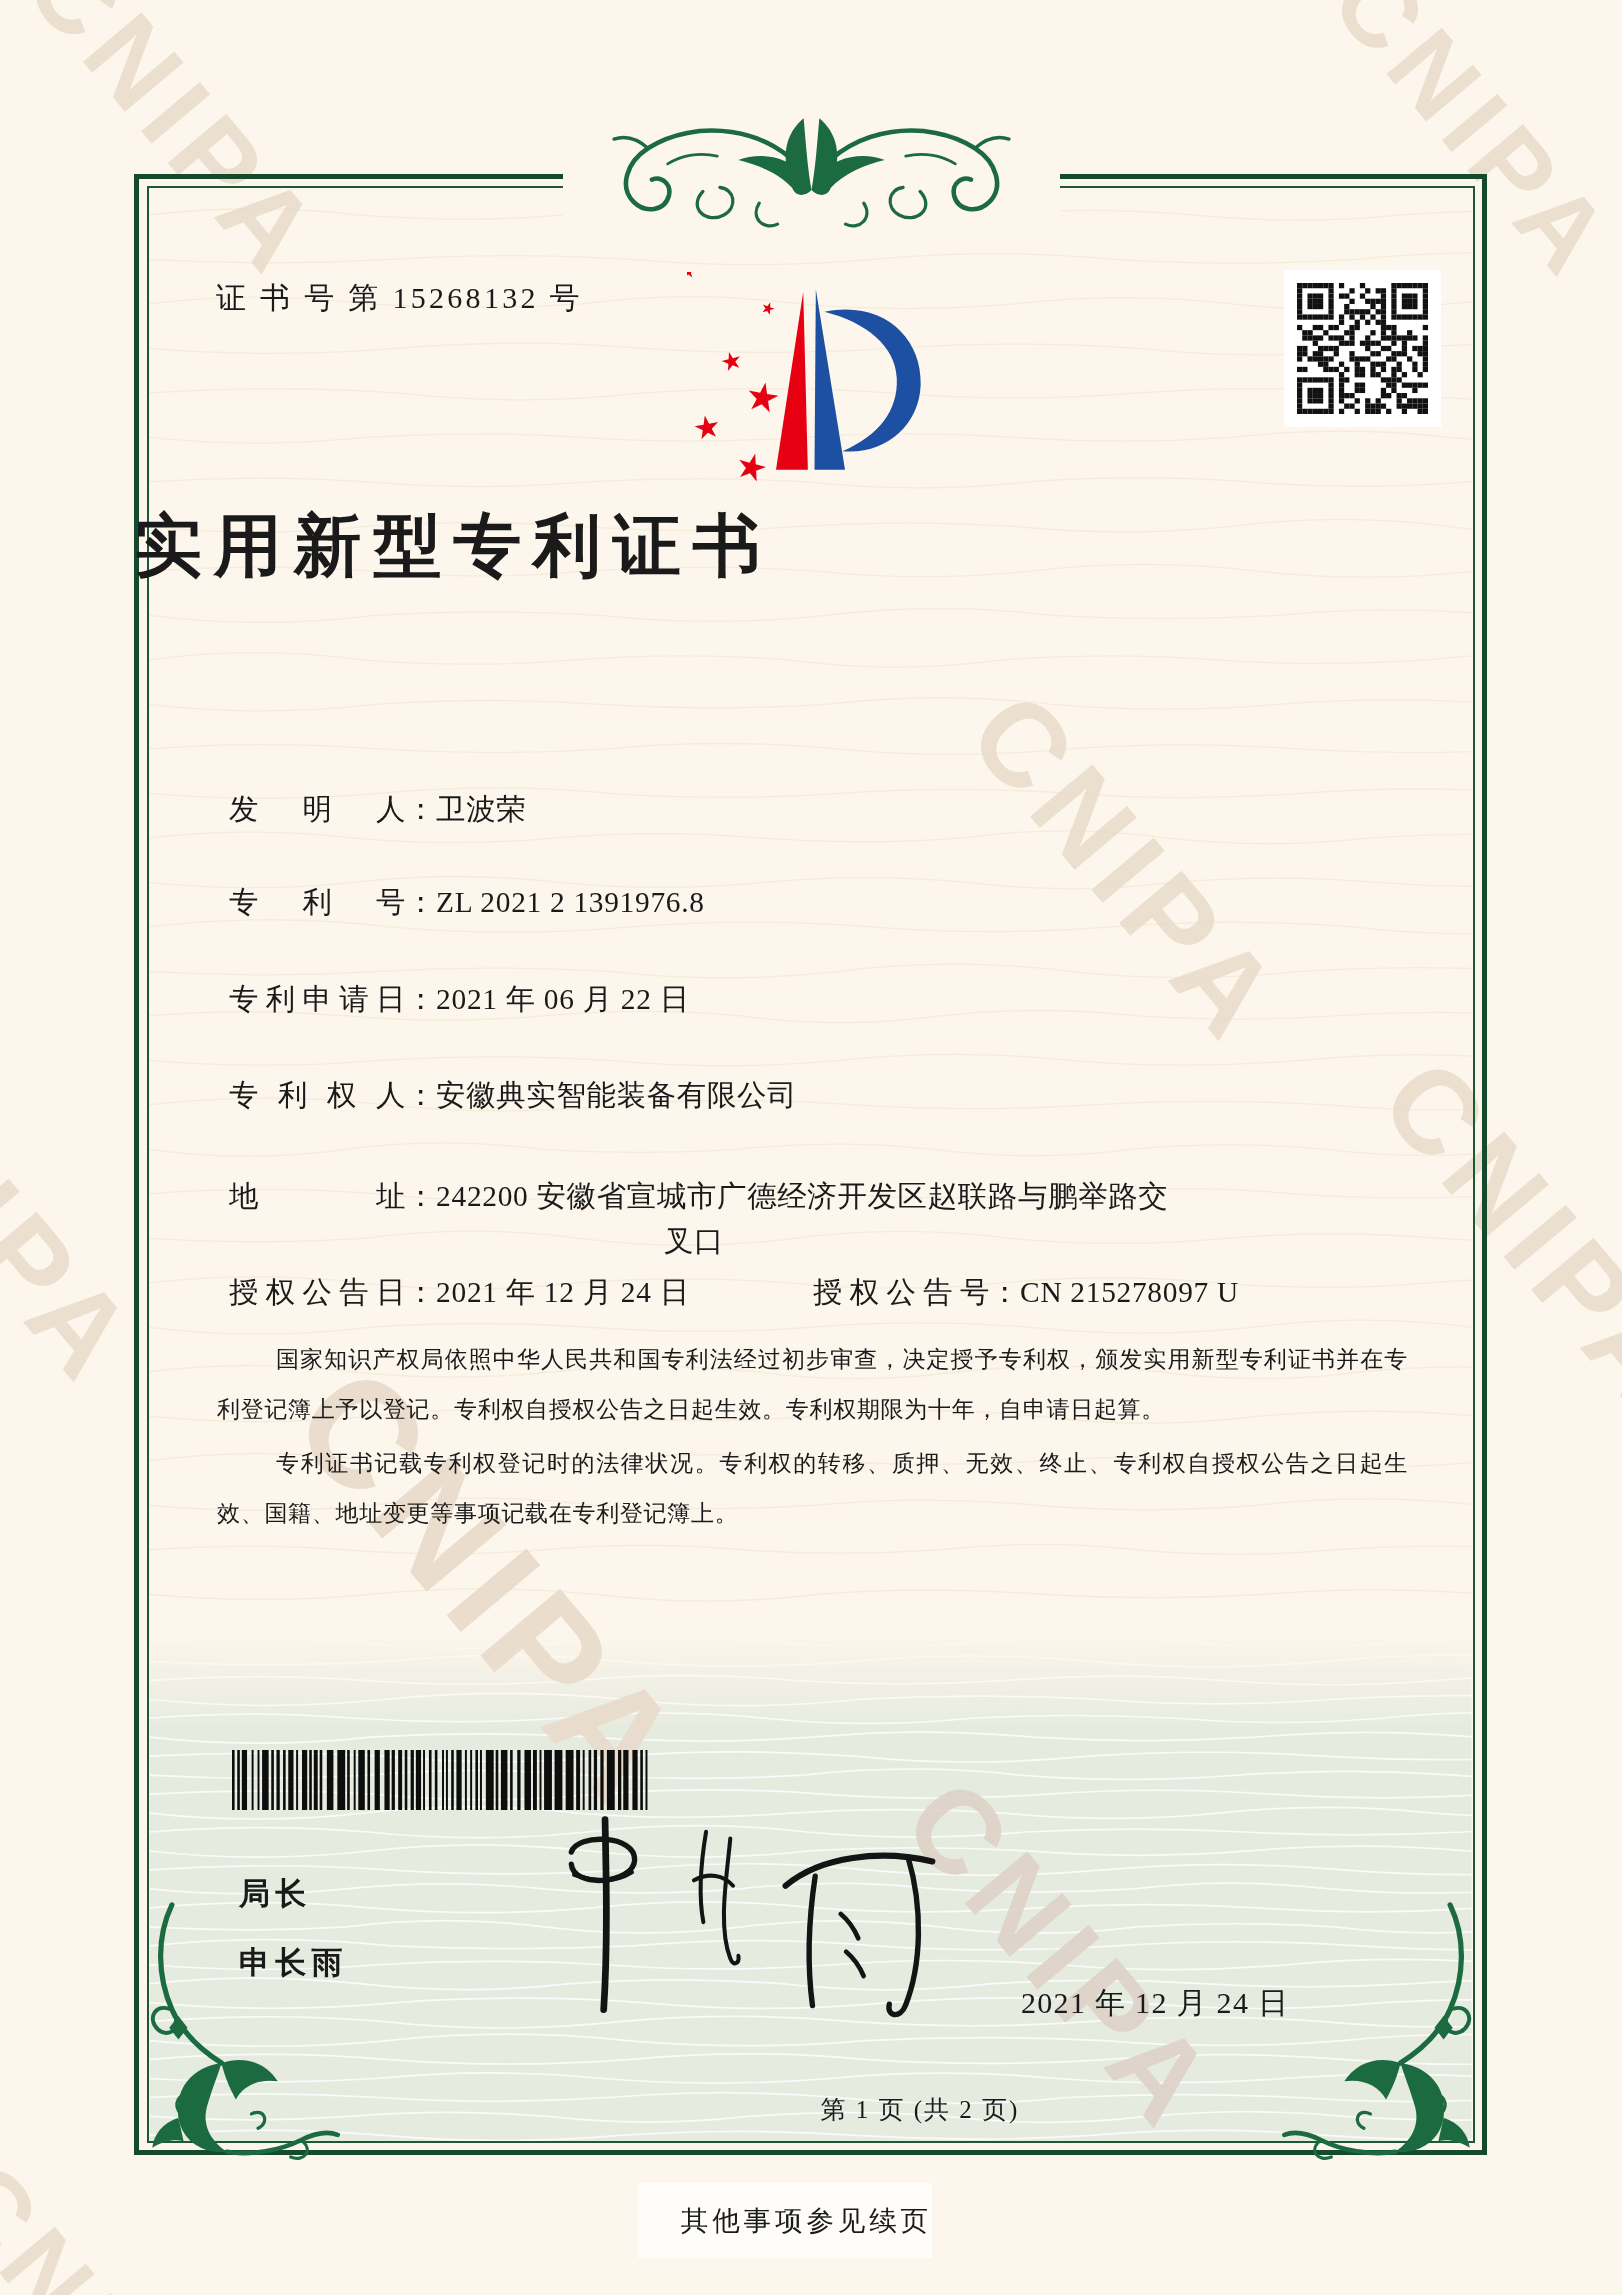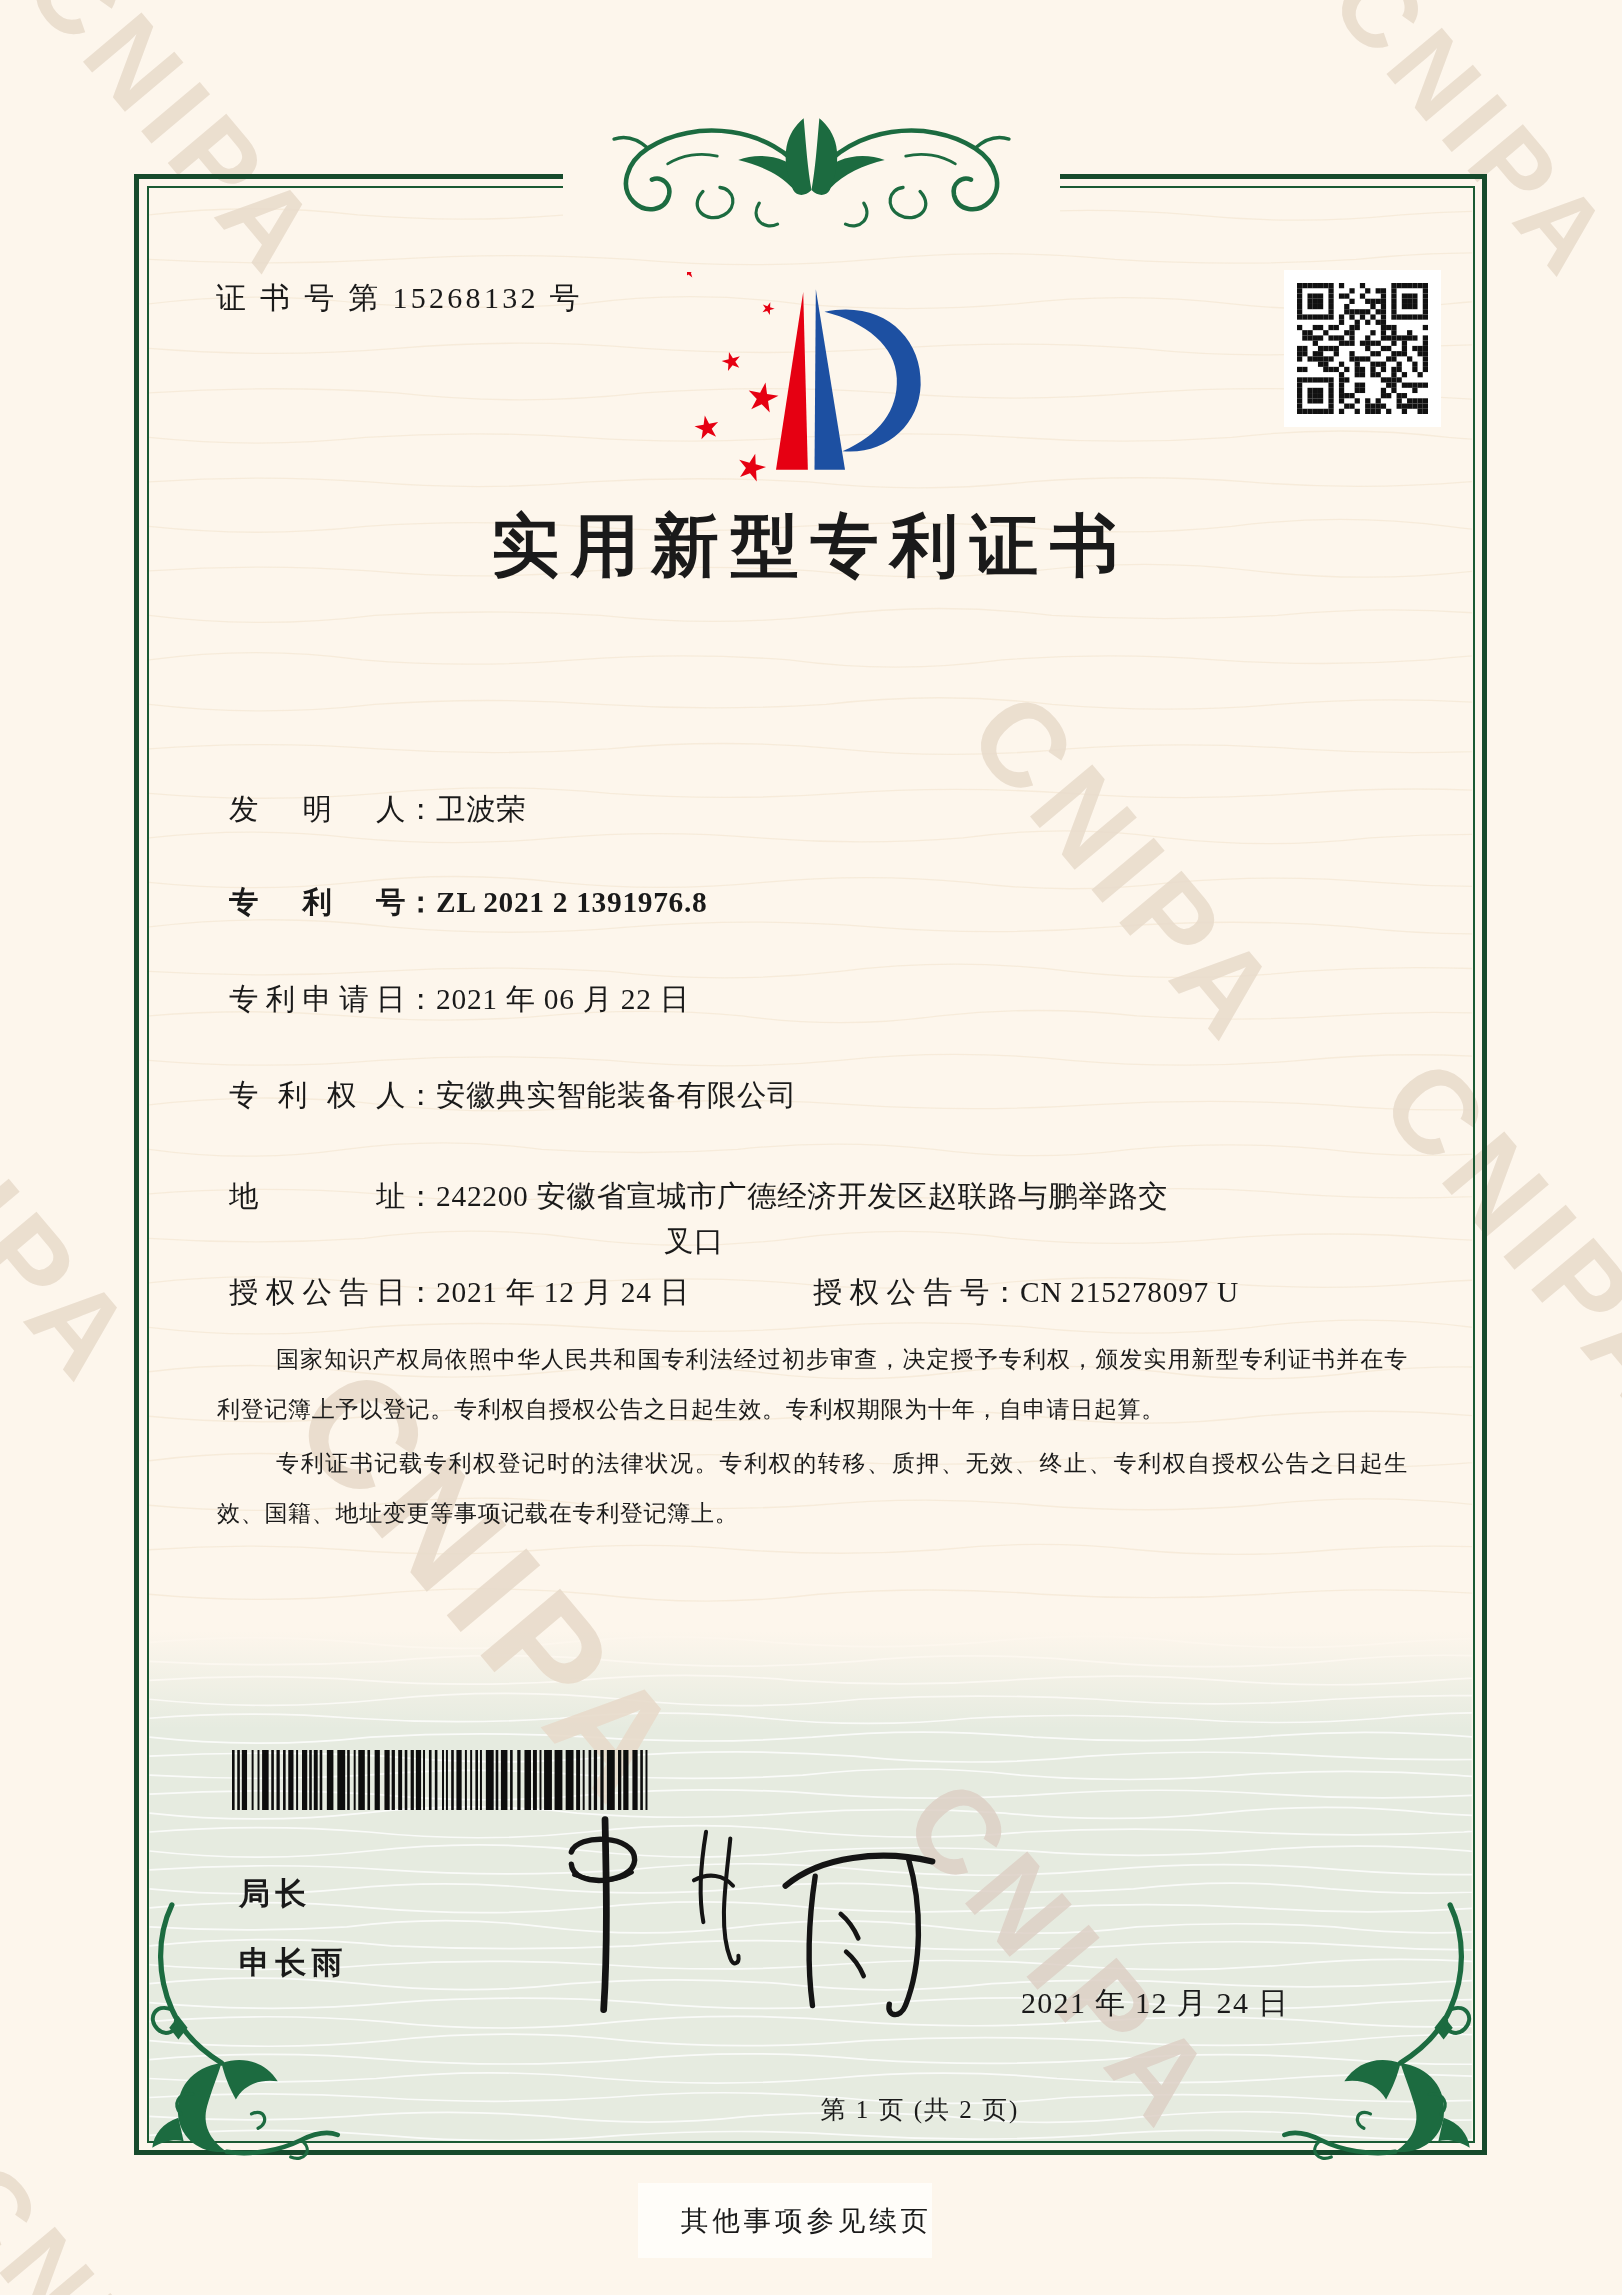--- a/index.html
+++ b/index.html
@@ -39,26 +39,26 @@
   .corner{position:absolute;width:209px;height:262px;z-index:4;}
   .corner-br{left:1279px;top:1898px;}
   .corner-bl{left:134px;top:1898px;}
 
   
   .content{position:absolute;inset:0;z-index:5;}
   .cert-no{position:absolute;left:216px;top:278px;font-size:30px;letter-spacing:3.3px;}
   .logo{position:absolute;left:687px;top:272px;width:255px;height:219px;}
   .qr-box{position:absolute;left:1284px;top:270px;width:157px;height:157px;background:#fff;}
   .qr-box svg{position:absolute;left:13px;top:13px;width:131px;height:131px;}
-  .title{position:absolute;left:134px;top:501px;width:1353px;text-align:center;
+  .title{position:absolute;left:134px;top:501px;width:1353px;
     font-size:68px;font-weight:700;letter-spacing:11.8px;}
 
   .row{position:absolute;left:229px;width:1211px;font-size:29.4px;letter-spacing:0.7px;}
   .flabel{display:inline-block;width:177px;text-align:justify;text-align-last:justify;vertical-align:top;}
-  .r1{top:688px;}.r2{top:790px;}.r3{top:883px;font-weight:bold;}.r4{top:980px;}.r5{top:1076px;}
+  .r1{top:688px;}.r2{top:790px;}.r3{top:883px;}.r4{top:980px;}.r5{top:1076px;}
   .r6{top:1177px;}.r6b{top:1222px;left:664px;}
   .r7{top:1273px;}
   .grant2{position:absolute;left:584px;top:0;}
 
   .paras{position:absolute;left:217px;top:1335px;width:1191px;z-index:5;}
   .paras p{margin:0;font-size:23px;line-height:50px;text-indent:59px;text-align:justify;letter-spacing:0.7px;}
   .paras p + p{margin-top:3.9px;}
 
   .barcode{position:absolute;left:232px;top:1750px;width:422px;height:60px;}
   .director-title{position:absolute;left:239px;top:1873px;font-size:31px;font-weight:700;

